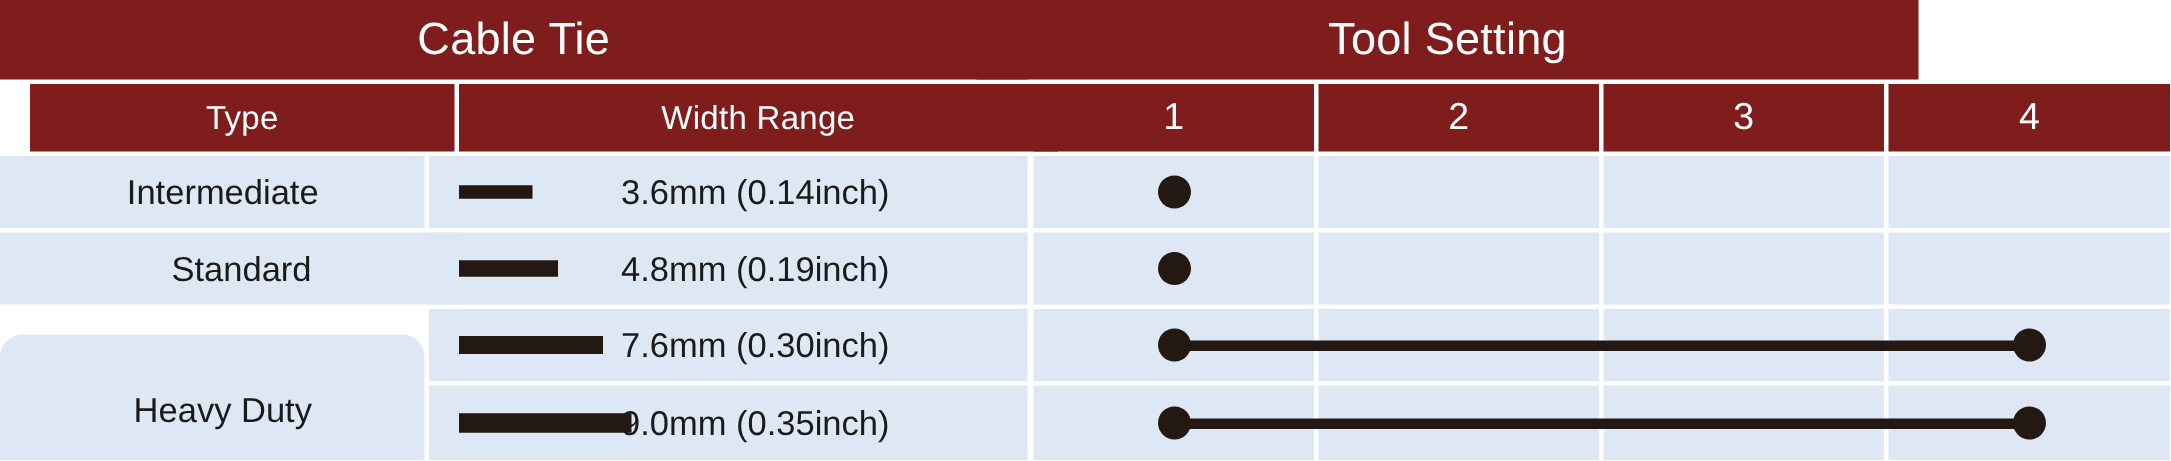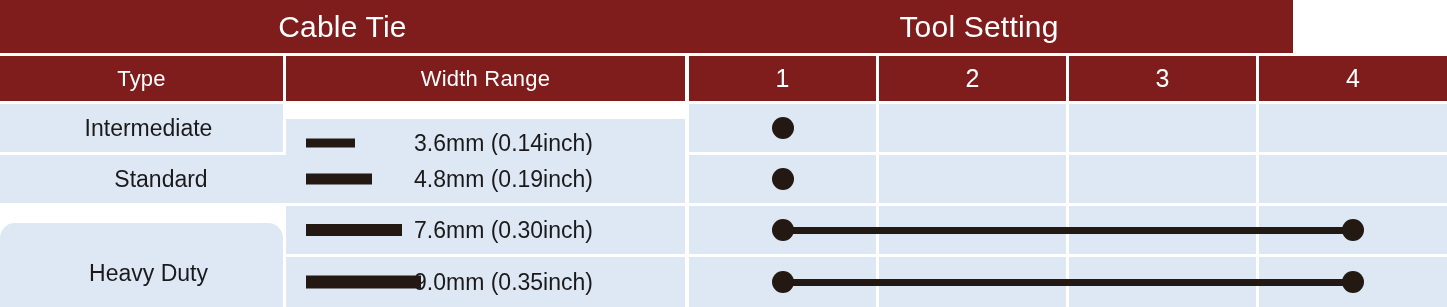--- a/index.html
+++ b/index.html
@@ -36,20 +36,21 @@
     font-weight: normal;
     justify-content: center;
   }
   .hdr-group {
     font-size: 30px;
     letter-spacing: 0.2px;
   }
   .hdr-sub {
     font-size: 22px;
     letter-spacing: 0.2px;
+    margin-left: 20px;
   }
   .hdr-num {
     font-size: 25px;
   }
 
   
   .body-cell {
     background: #dee7f4;
     color: #1a1a1a;
     font-size: 23px;
@@ -108,21 +109,21 @@
 </style>
 </head>
 <body>
 
 <div id="spec-table">
 
   <div class="cell hdr hdr-group" style="left:0px; top:0px; width:685px; height:53px;">
     <span>Cable Tie</span>
   </div>
 
-  <div class="cell hdr hdr-group" style="left:665px; top:0px; width:628px; height:53px;">
+  <div class="cell hdr hdr-group" style="left:651px; top:0px; width:628px; height:53px;">
     <span>Tool Setting</span>
   </div>
 
   <div class="cell hdr hdr-sub" style="left:0px; top:56px; width:283px; height:45px;">
     <span>Type</span>
   </div>
 
   <div class="cell hdr hdr-sub" style="left:286px; top:56px; width:399px; height:45px;">
     <span>Width Range</span>
   </div>
@@ -140,21 +141,21 @@
   </div>
 
   <div class="cell hdr hdr-num" style="left:1259px; top:56px; width:188px; height:45px;">
     <span>4</span>
   </div>
 
   <div class="cell body-cell type-cell" style="left:0px; top:104px; width:283px; height:48px;">
     <span>Intermediate</span>
   </div>
 
-  <div class="cell body-cell width-cell" style="left:286px; top:104px; width:399px; height:48px;margin-top:15px;">
+  <div class="cell body-cell width-cell" style="left:286px; top:104px; width:399px; height:48px;">
     <span class="swatch-wrap">
       <span class="swatch" id="swatch-0" style="width: 49px; height: 9px;"></span>
     </span>
     <span class="width-label">3.6mm (0.14inch)</span>
   </div>
 
   <div class="cell body-cell" style="left:689px; top:104px; width:187px; height:48px;"></div>
   <div class="cell body-cell" style="left:879px; top:104px; width:187px; height:48px;"></div>
   <div class="cell body-cell" style="left:1069px; top:104px; width:187px; height:48px;"></div>
   <div class="cell body-cell" style="left:1259px; top:104px; width:188px; height:48px;"></div>

